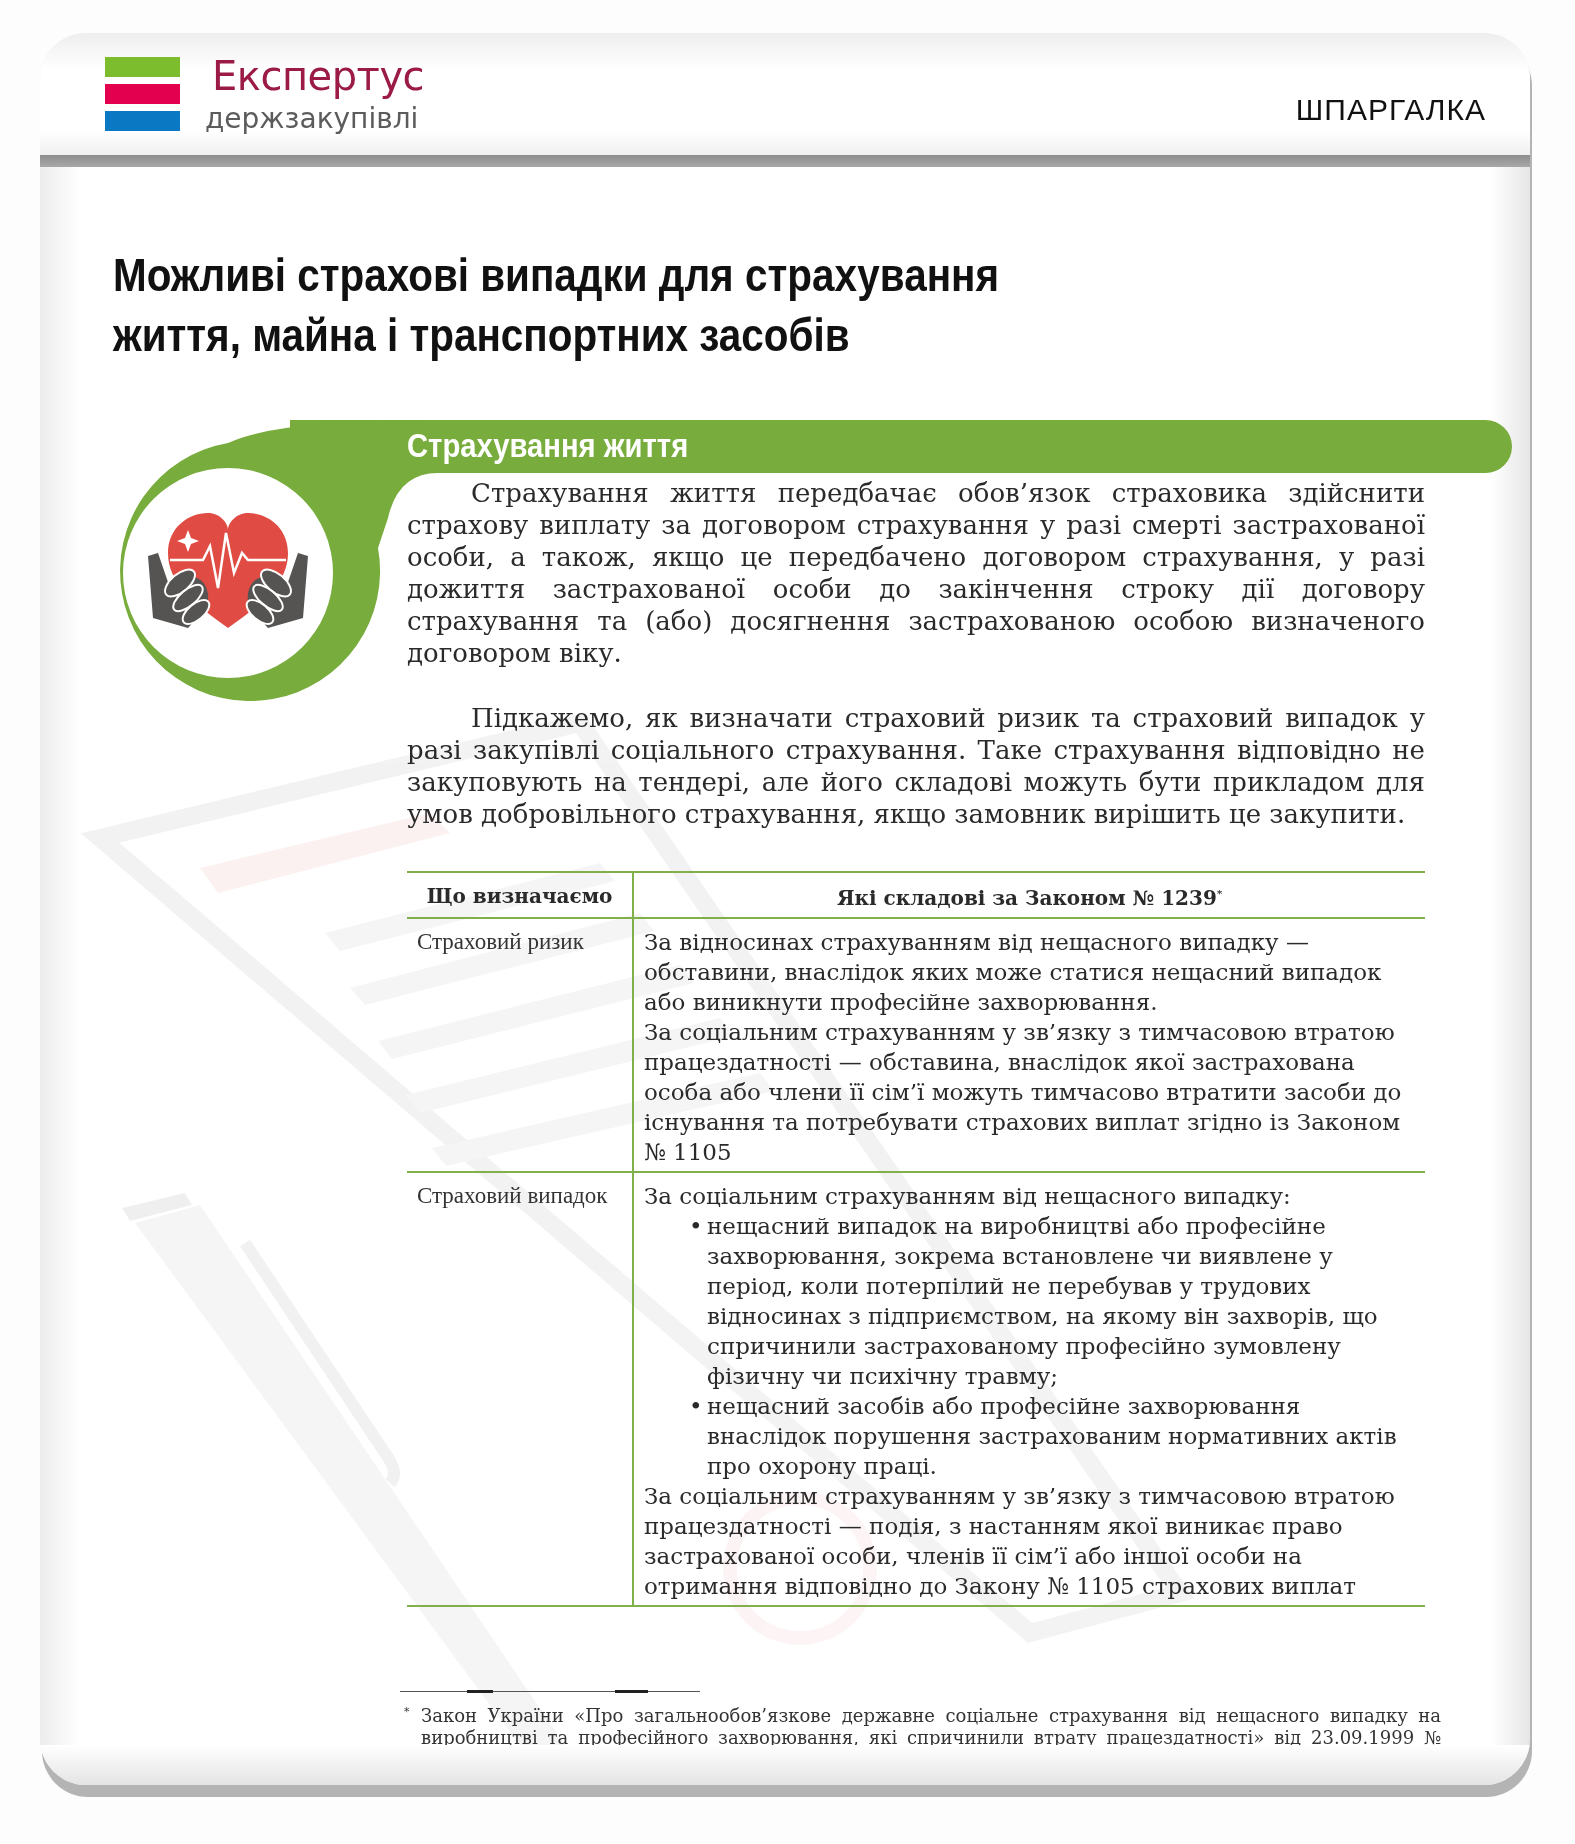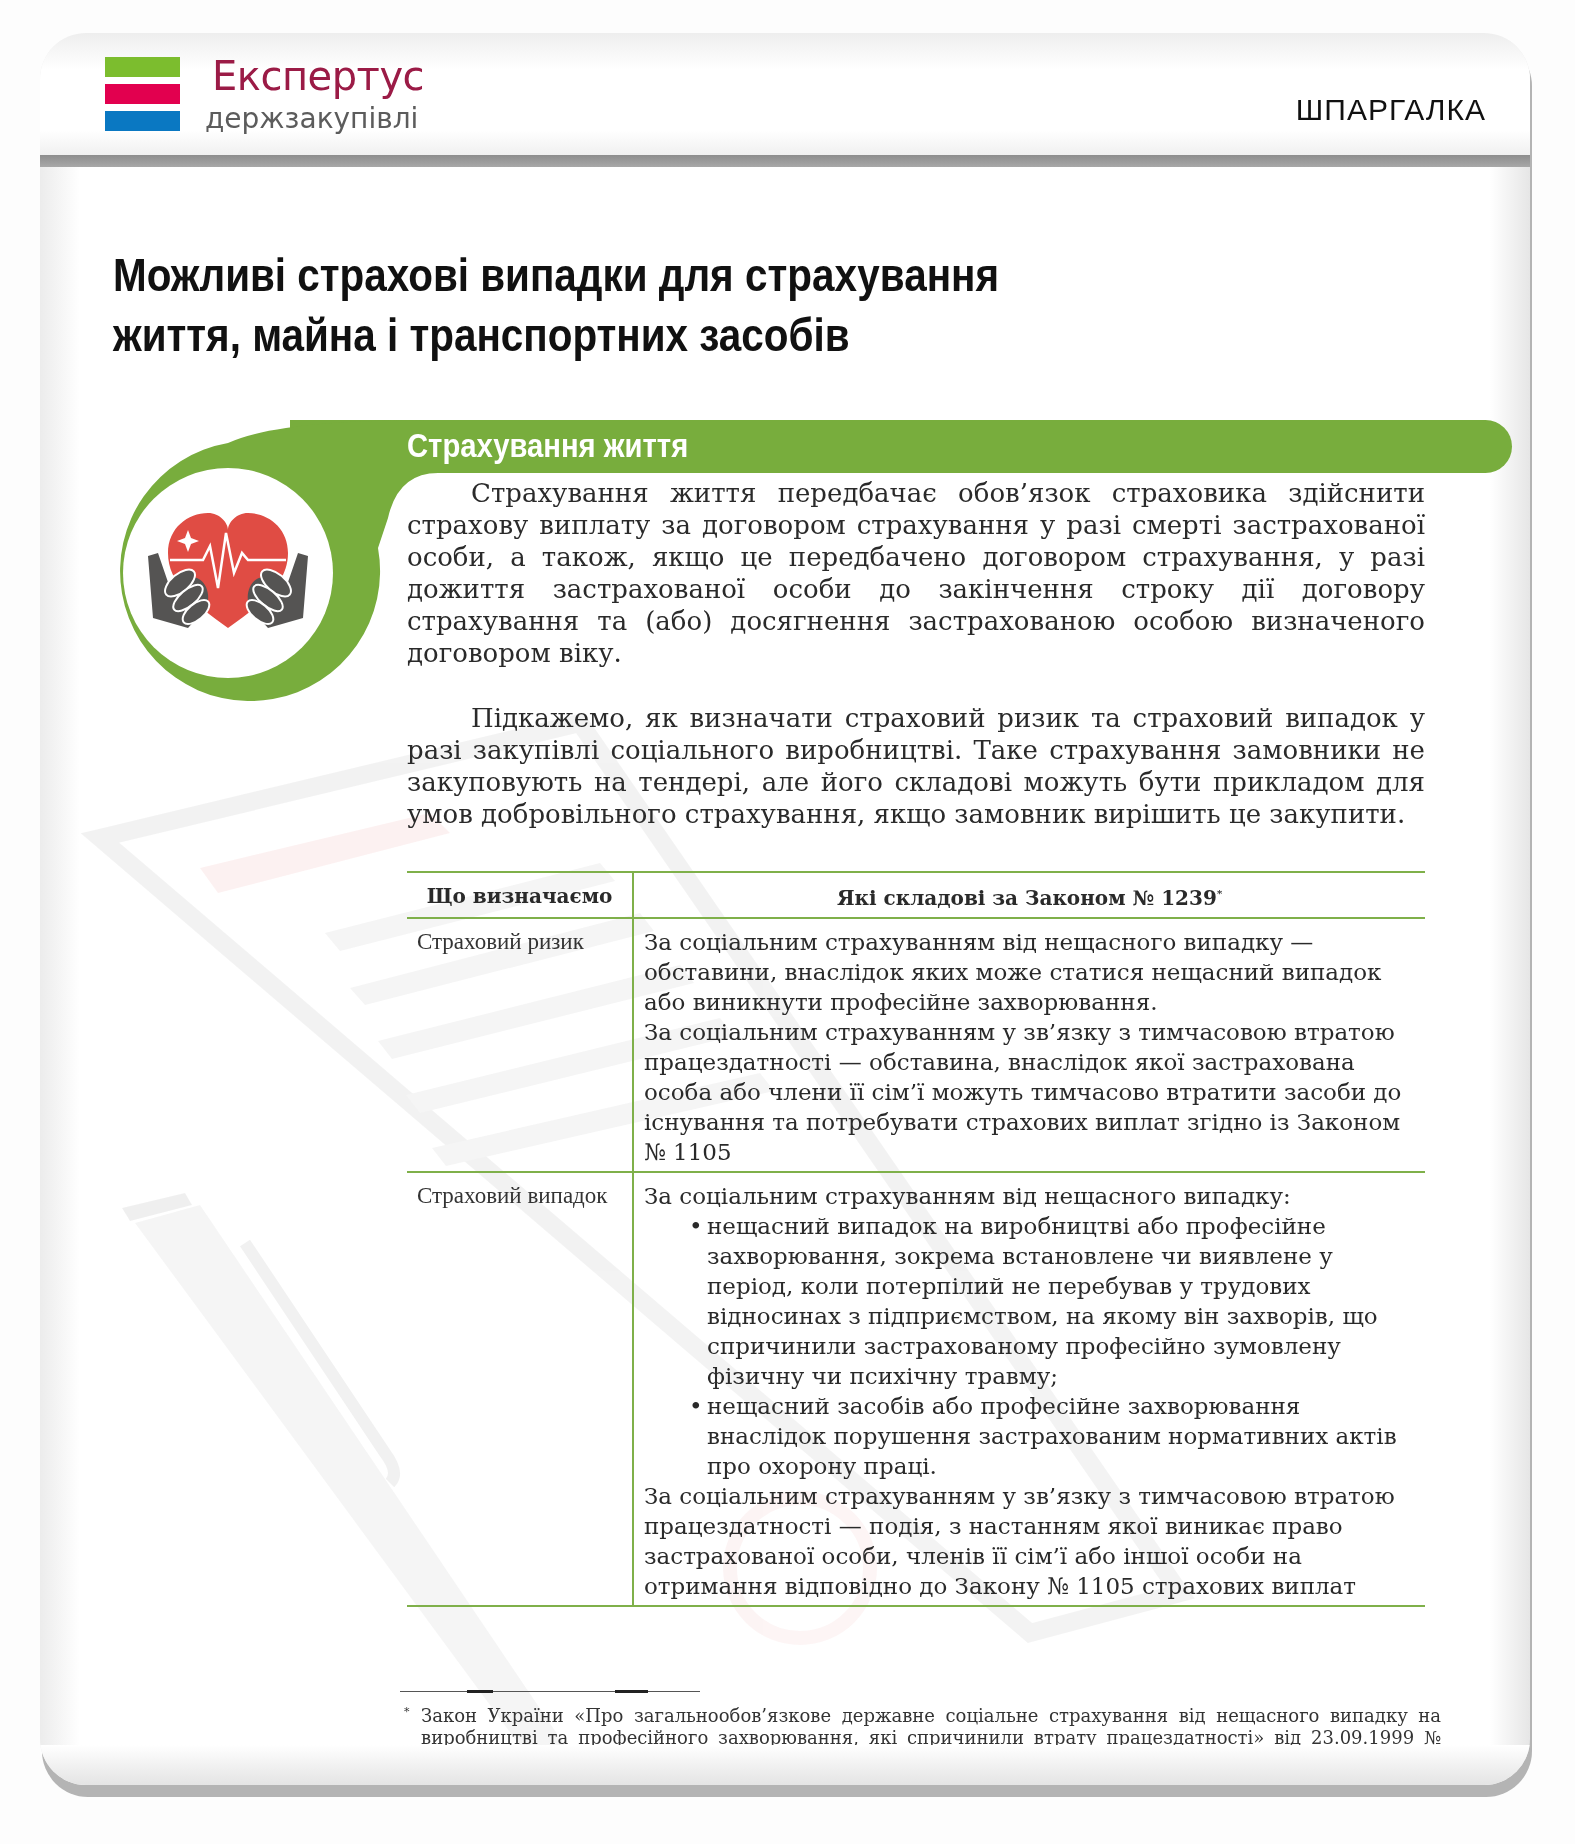--- a/index.html
+++ b/index.html
@@ -165,37 +165,37 @@
       </g>
     </g>
   </svg>
 
   <div class="section-title">Страхування життя</div>
 
   <div class="body-text para1">
     <p>Страхування життя передбачає обов’язок страховика здійснити страхову виплату за договором страхування у разі смерті застрахованої особи, а також, якщо це передбачено договором страхування, у разі дожиття застрахованої особи до закінчення строку дії договору страхування та (або) досягнення застрахованою особою визначеного договором віку.</p>
   </div>
   <div class="body-text para2">
-    <p>Підкажемо, як визначати страховий ризик та страховий випадок у разі закупівлі соціального виробництві. Таке страхування замовники не закуповують на тендері, але його складові можуть бути прикладом для умов добровільного страхування, якщо замовник вирішить це закупити.</p>
+    <p>Підкажемо, як визначати страховий ризик та страховий випадок у разі закупівлі соціального страхування. Таке страхування відповідно не закуповують на тендері, але його складові можуть бути прикладом для умов добровільного страхування, якщо замовник вирішить це закупити.</p>
   </div>
 
   <table class="doc-table">
     <thead>
       <tr>
         <th>Що визначаємо</th>
         <th>
           <span>Які складові за Законом № 1239</span><sup>*</sup>
         </th>
       </tr>
     </thead>
     <tbody>
       <tr>
         <td>Страховий ризик</td>
         <td>
-          <span class="cell-line">За соціальним страхуванням від нещасного випадку — обставини, внаслідок яких може статися нещасний випадок або виникнути професійне захворювання.</span>
+          <span class="cell-line">За відносинах страхуванням від нещасного випадку — обставини, внаслідок яких може статися нещасний випадок або виникнути професійне захворювання.</span>
           <span class="cell-line">За соціальним страхуванням у зв’язку з тимчасовою втратою працездатності — обставина, внаслідок якої застрахована особа або члени її сім’ї можуть тимчасово втратити засоби до існування та потребувати страхових виплат згідно із Законом № 1105</span>
         </td>
       </tr>
       <tr>
         <td>Страховий випадок</td>
         <td>
           <span class="cell-line">За соціальним страхуванням від нещасного випадку:</span>
           <ul class="bullets">
             <li>нещасний випадок на виробництві або професійне захворювання, зокрема встановлене чи виявлене у період, коли потерпілий не перебував у трудових відносинах з підприємством, на якому він захворів, що спричинили застрахованому професійно зумовлену фізичну чи психічну травму;</li>
             <li>нещасний засобів або професійне захворювання внаслідок порушення застрахованим нормативних актів про охорону праці.</li>

